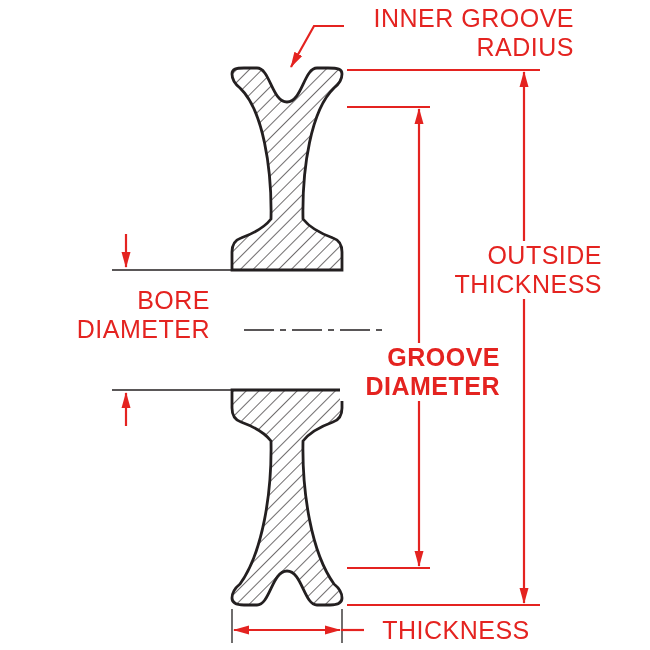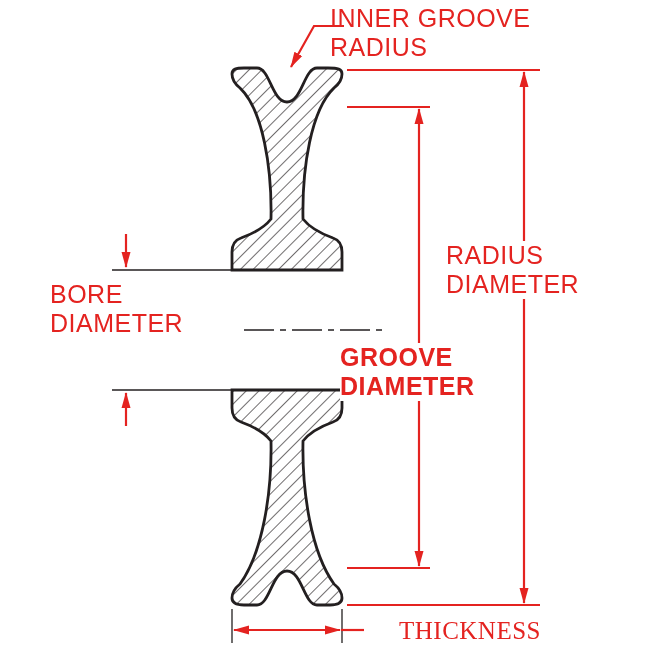--- a/index.html
+++ b/index.html
@@ -1,23 +1,23 @@
 <!DOCTYPE html>
 <html style="--dimension-red: #e42320; --drawing-black: #231f20; --background: #ffffff;"><head>
 <meta charset="utf-8">
 <style>
   html,body{margin:0;padding:0;background:var(--background,#ffffff);}
   .canvas{position:relative;width:650px;height:650px;background:var(--background,#ffffff);overflow:hidden;
           font-family:"Liberation Sans",sans-serif;}
   .canvas svg{position:absolute;left:0;top:0;}
   .dim-label{position:absolute;color:var(--dimension-red,#e42320);
              font-family:"Liberation Sans",sans-serif;font-size:25px;line-height:29px;
-             letter-spacing:.5px;text-align:left;}
+             letter-spacing:.5px;text-align:right;}
   .bg-white{background:var(--background,#ffffff);}
-  .nowrap{white-space:nowrap;text-align:right;font-family:Liberation Serif, serif;}
+  .nowrap{white-space:nowrap;text-align:center;}
   
   .red-line{stroke:var(--dimension-red,#e42320);stroke-width:2.2;fill:none;}
   .red-fill{fill:var(--dimension-red,#e42320);stroke:none;}
   .outline-hatched{stroke:var(--drawing-black,#231f20);stroke-width:2.8;fill:url(#hatch);}
   .thin-line{stroke:var(--drawing-black,#231f20);stroke-width:1.3;fill:none;}
   .centerline{stroke:var(--drawing-black,#231f20);stroke-width:1.3;fill:none;stroke-dasharray:30 6 6 6;}
   .hatch-stroke{stroke:var(--drawing-black,#231f20);stroke-width:1.3;}
 </style>
 </head>
 <body>
@@ -74,20 +74,20 @@
     <g>
       <line class="thin-line" x1="232" y1="609" x2="232" y2="643"></line>
       <line class="thin-line" x1="342" y1="609" x2="342" y2="643"></line>
       <line class="red-line" x1="234" y1="630" x2="340" y2="630" marker-start="url(#arrowR)" marker-end="url(#arrowR)"></line>
       <line class="red-line" x1="341" y1="630" x2="364" y2="630"></line>
     </g>
   </svg>
 
   <div class="dim-label" style="left:330px;top:4px;width:244px;">INNER GROOVE RADIUS</div>
 
-  <div class="dim-label bg-white" style="left:446px;top:241px;width:156px;">RADIUS DIAMETER</div>
+  <div class="dim-label bg-white" style="left:446px;top:241px;width:156px;">OUTSIDE THICKNESS</div>
 
   <div class="dim-label bg-white" style="left:340px;top:343px;width:160px;font-weight:bold;">GROOVE DIAMETER</div>
 
-  <div class="dim-label" style="left:50px;top:280px;width:160px;">BORE DIAMETER</div>
+  <div class="dim-label" style="left:50px;top:286px;width:160px;">BORE DIAMETER</div>
 
   <div class="dim-label nowrap" style="left:371px;top:616px;width:170px;">THICKNESS</div>
 </div>
 
 </body></html>

